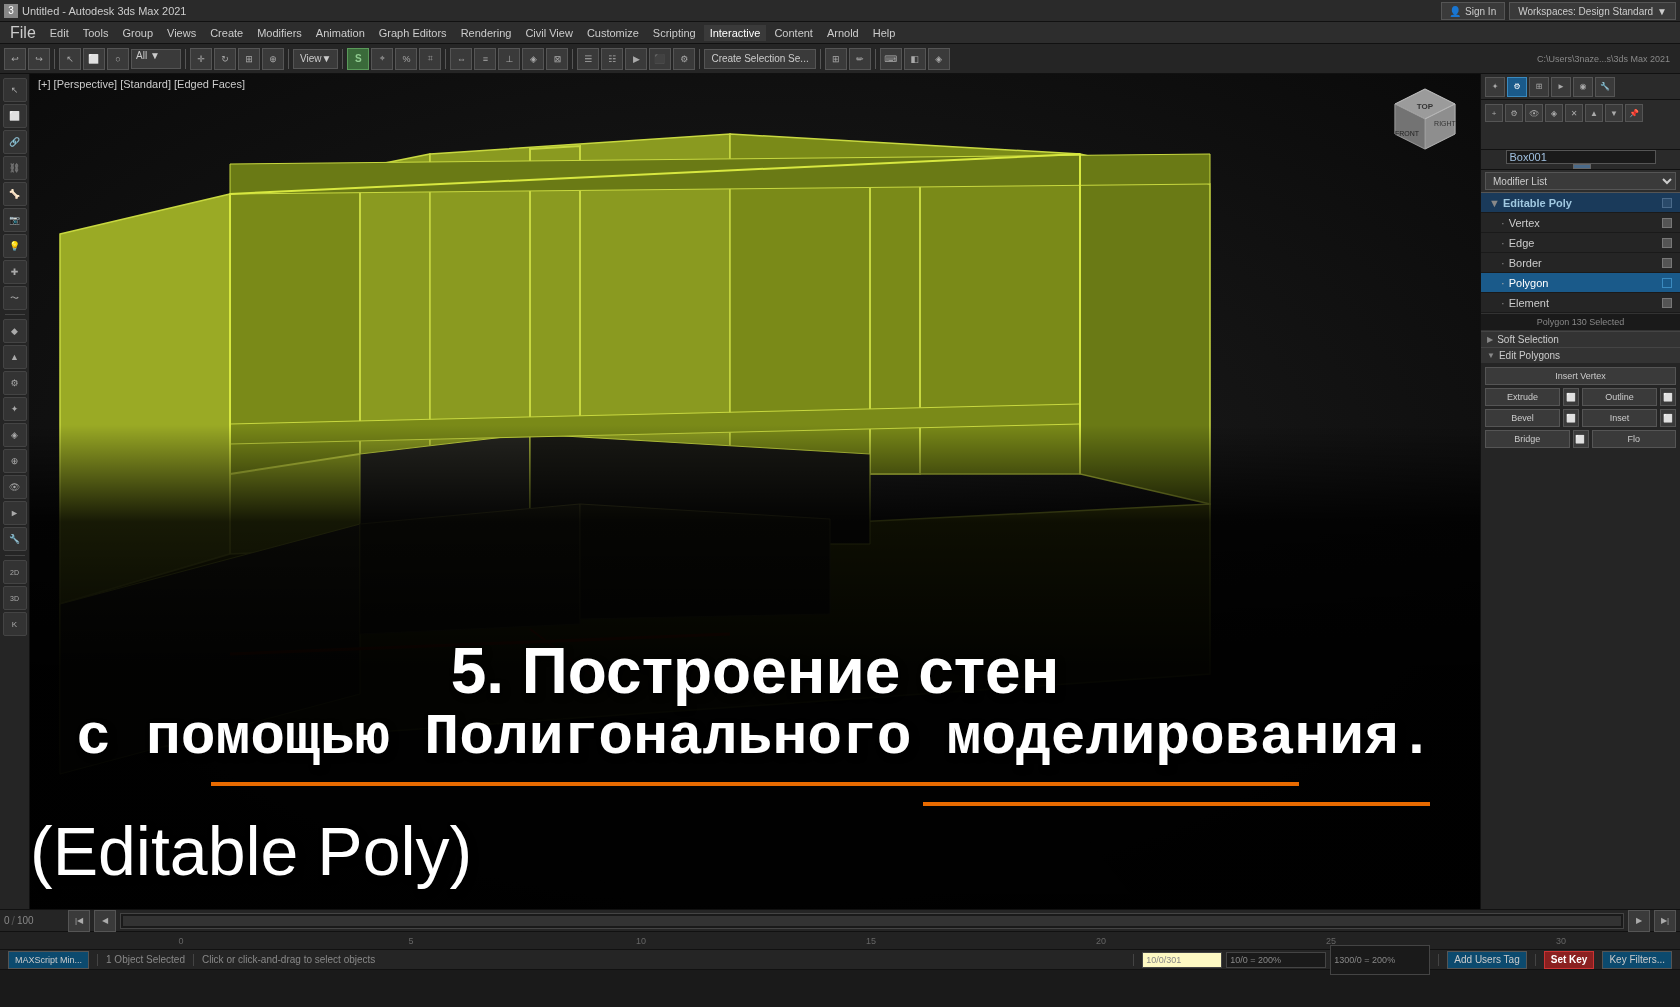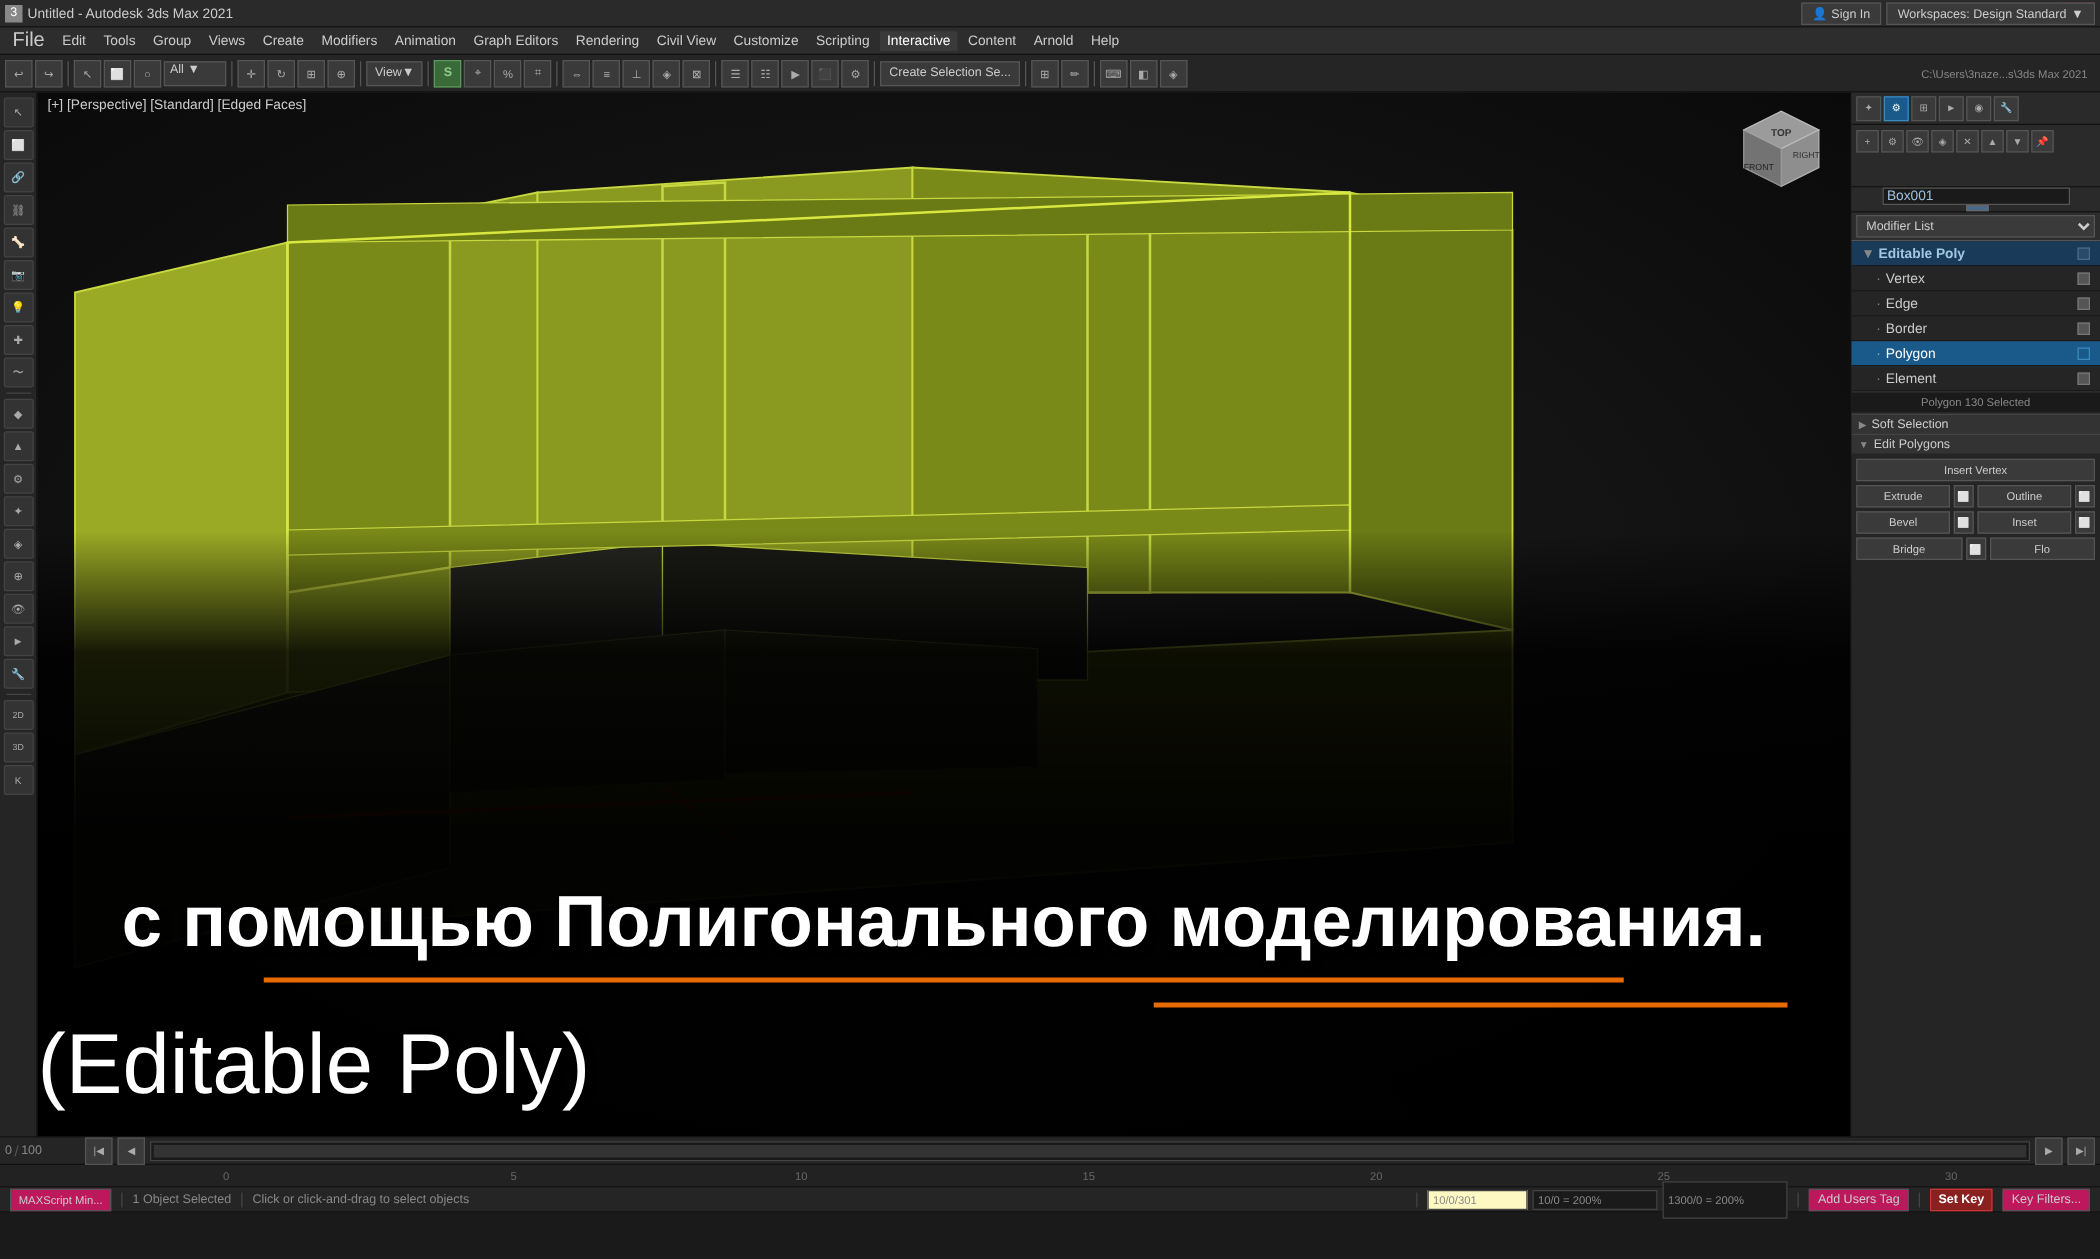--- a/index.html
+++ b/index.html
@@ -429,21 +429,21 @@
       padding: 0 8px;
       gap: 8px;
     }
     #status-bar .status-separator {
       width: 1px;
       height: 12px;
       background: #444;
     }
     .bottom-btn {
       height: 18px;
-      background: #be185d;
+      background: #0c4a6e;
       border: 1px solid #555;
       color: #ccc;
       font-size: 9px;
       padding: 0 6px;
       cursor: pointer;
       display: flex;
       align-items: center;
       white-space: nowrap;
     }
     .coord-field {
@@ -486,21 +486,21 @@
       font-family: 'Arial Black', Arial, sans-serif;
       line-height: 1.1;
       text-shadow: 3px 3px 6px rgba(0,0,0,0.9);
       padding: 0 20px;
     }
     .overlay-line2 {
       font-size: 58px;
       font-weight: 900;
       color: #ffffff;
       text-align: center;
-      font-family: Liberation Sans, sans-serif;
+      font-family: Liberation Mono, monospace;
       line-height: 1.1;
       text-shadow: 3px 3px 6px rgba(0,0,0,0.9);
       padding: 0 20px;
     }
     .overlay-divider {
       width: 75%;
       height: 4px;
       background: #e86a00;
       margin: 12px auto;
     }
@@ -712,20 +712,21 @@
 
         <polygon points="5,20 35,35 35,65 5,50" fill="#777" stroke="#999" stroke-width="1" opacity="0.8"></polygon>
 
         <text x="35" y="25" text-anchor="middle" fill="#333" font-size="8" font-weight="bold">TOP</text>
         <text x="55" y="42" text-anchor="middle" fill="#333" font-size="7">RIGHT</text>
         <text x="17" y="52" text-anchor="middle" fill="#222" font-size="7">FRONT</text>
       </svg>
     </div>
 
     <div id="overlay-wrapper">
+      <div class="overlay-line1">5. Построение стен</div>
       <div class="overlay-line2">с помощью Полигонального моделирования.</div>
       <div class="overlay-divider"></div>
       <div class="overlay-divider-right"></div>
       <div class="overlay-line3">(Editable Poly)</div>
     </div>
   </div>
 
   <div id="right-panel">
 
     <div id="panel-icons">

